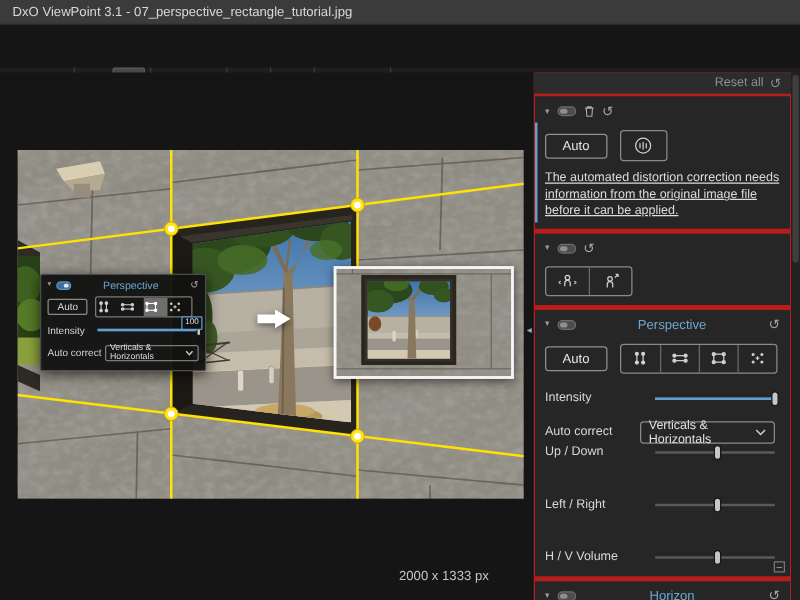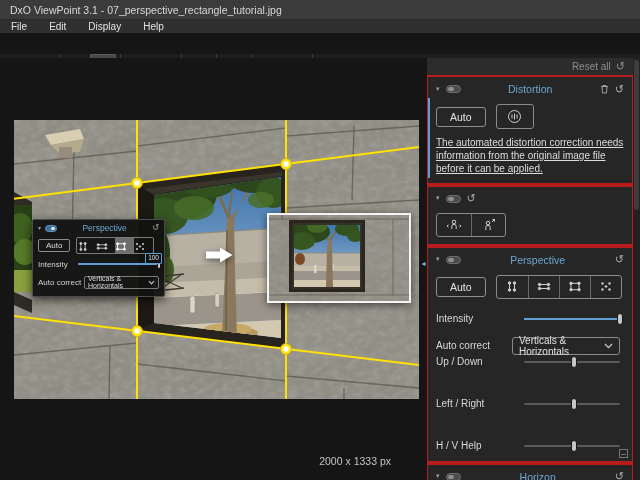--- a/index.html
+++ b/index.html
@@ -113,26 +113,20 @@
 </style>
 </head>
 <body>
 
 <div class="app">
 
   <div class="titlebar">
     <span>DxO ViewPoint 3.1 - 07_perspective_rectangle_tutorial.jpg</span>
   </div>
 
-  <div class="menubar">
-    <span>File</span>
-    <span>Edit</span>
-    <span>Display</span>
-    <span>Help</span>
-  </div>
 
   <div class="toolbar">
     <div class="tbtn">
       <svg width="16" height="14" viewBox="0 0 16 14">
           <path d="M1.5,12 V2.5 h4.5 l1.5,2 h7 V12 z M1.5,6 h13" fill="none" stroke="#b8b8b8" stroke-width="1.2"></path>
         </svg>
     </div>
     <div class="tbtn">
       <svg width="16" height="14" viewBox="0 0 16 14">
           <path d="M2,9 v3.5 h12 V9 M8,1 v6 M5.5,4.8 L8,7.3 L10.5,4.8" fill="none" stroke="#b8b8b8" stroke-width="1.2"></path>
@@ -476,21 +470,20 @@
     <div class="rightpanel">
       <div class="reset-strip">
         <span>Reset all</span>
         <span class="undo">↺</span>
       </div>
 
       <div class="section">
         <div class="sec-head">
           <span class="tri">▾</span>
           <span class="toggle"></span>
-          <span class="sec-title">Distortion</span>
           <span class="icon-btn-sm">
             <svg width="9" height="10" viewBox="0 0 9 10">
                 <path d="M1,2.5 h7 M3,2.5 V1.5 h3 v1 M2,2.5 l0.5,6.5 h4 L7,2.5" fill="none" stroke="#a9a9a9" stroke-width="0.9"></path>
               </svg>
           </span>
           <span class="undo">↺</span>
         </div>
         <div class="btnrow">
           <button class="auto-btn">Auto</button>
           <span class="btn-group">
@@ -621,21 +614,21 @@
           </span>
         </div>
         <div class="srow">
           <span class="slabel">Left / Right</span>
           <span class="slider">
             <span class="track"></span>
             <span class="handle" style="left:52%"></span>
           </span>
         </div>
         <div class="srow">
-          <span class="slabel">H / V Help</span>
+          <span class="slabel">H / V Volume</span>
           <span class="slider">
             <span class="track"></span>
             <span class="handle" style="left:52%"></span>
           </span>
         </div>
         <div class="collapse-box">–</div>
       </div>
 
       <div class="section" style="height:80px">
         <div class="sec-head">

